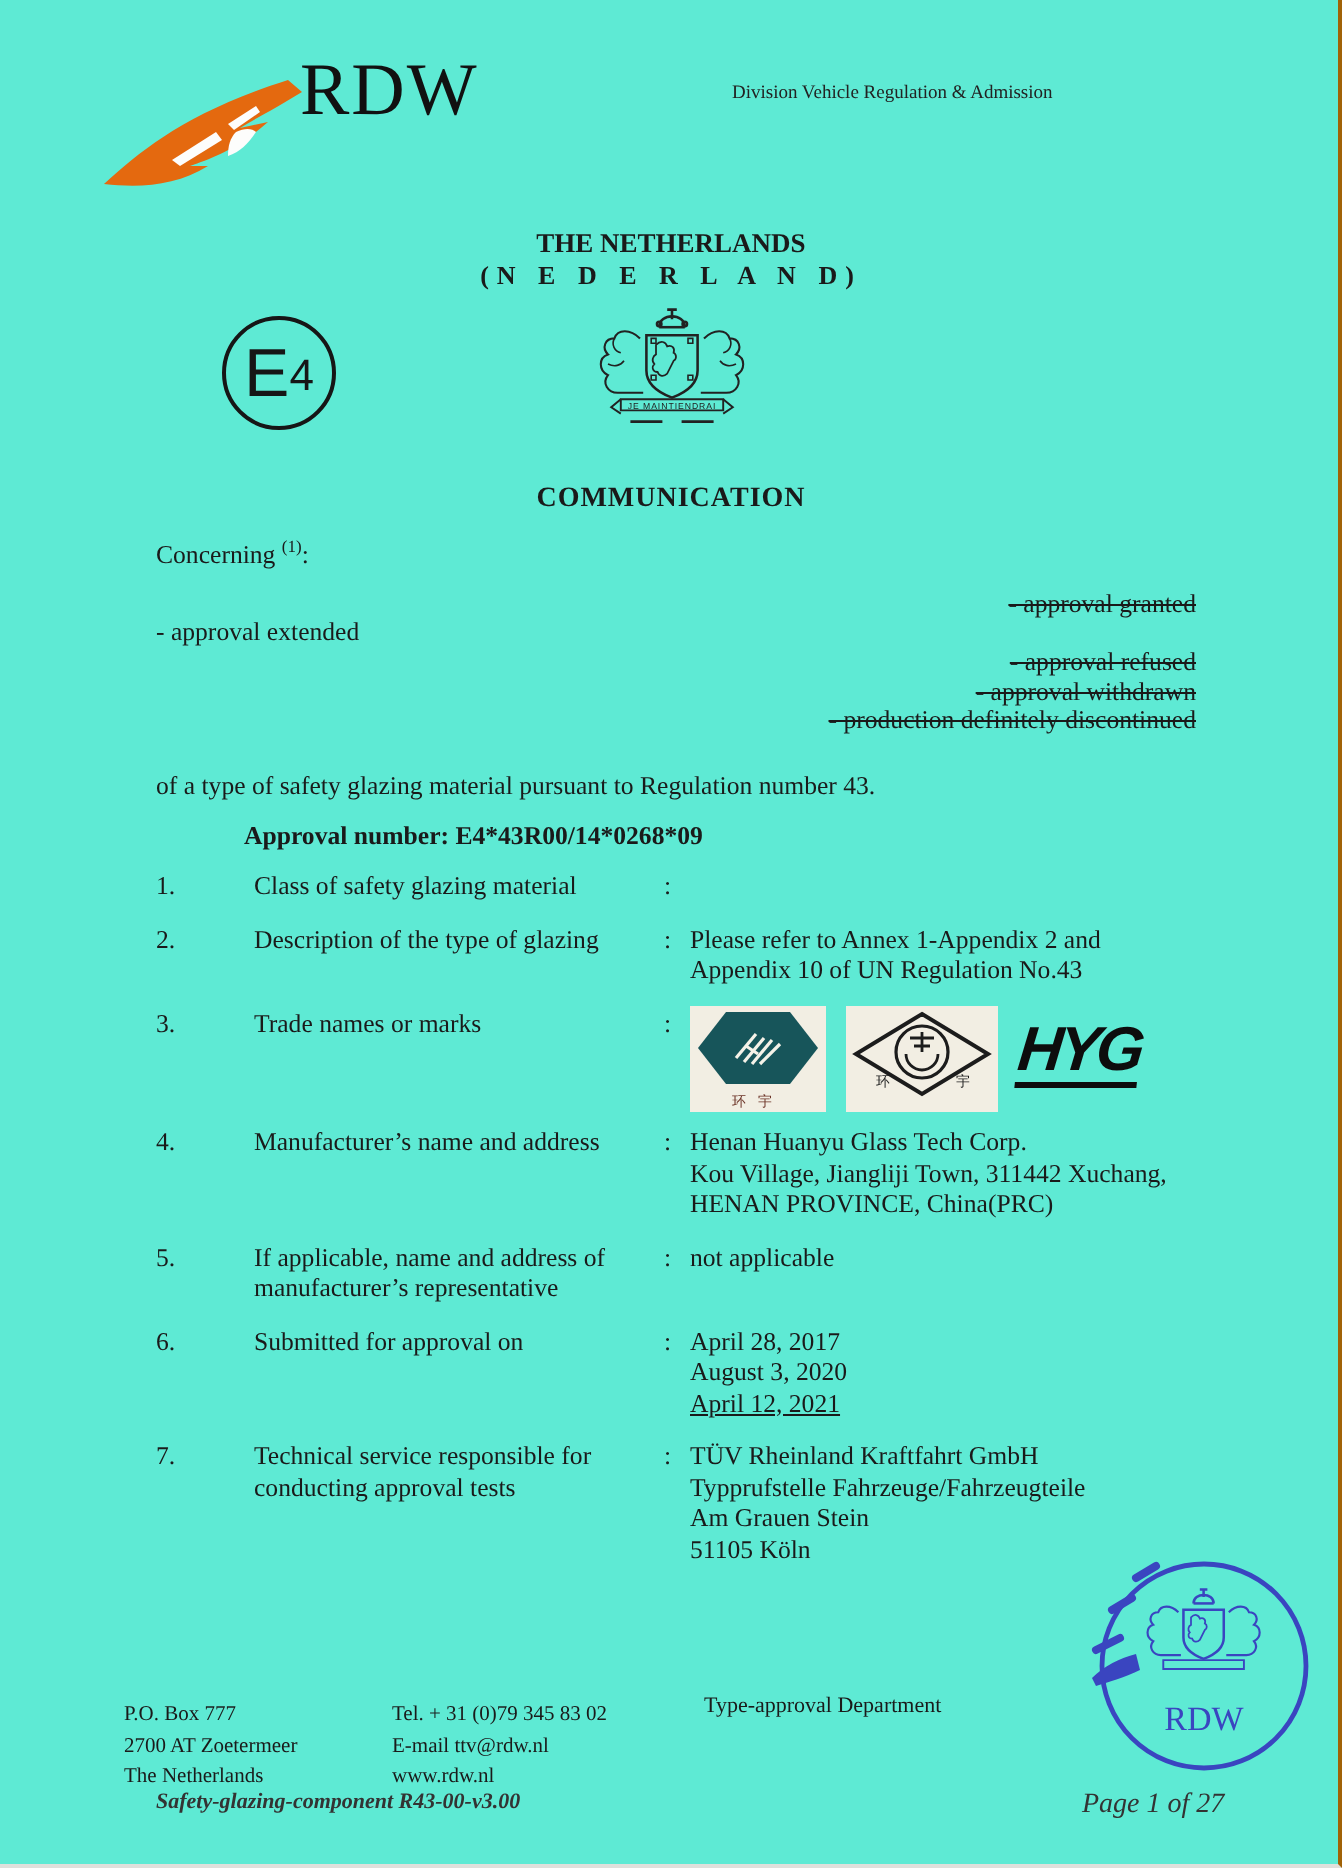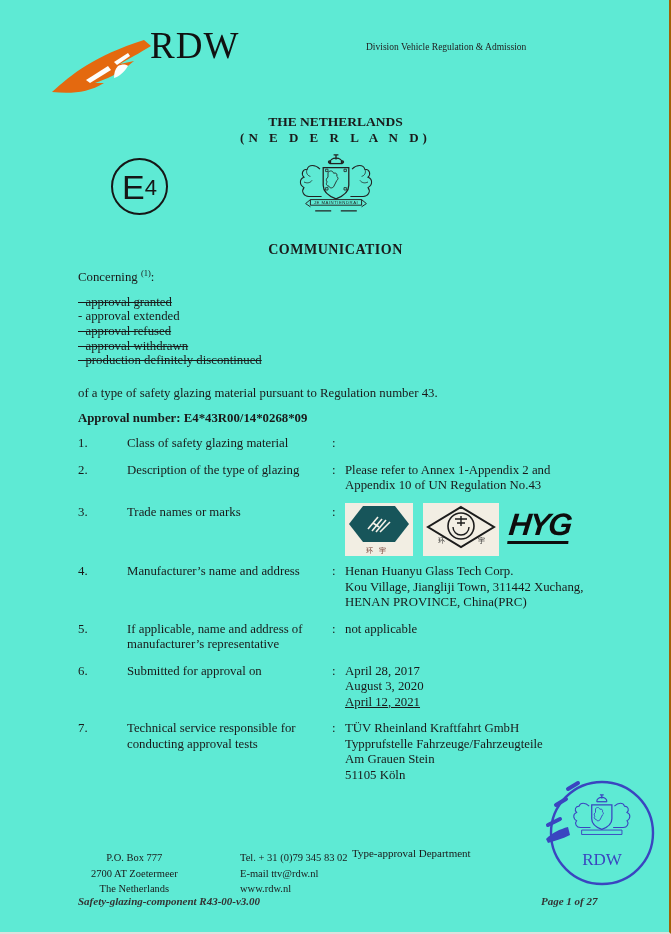--- a/index.html
+++ b/index.html
@@ -26,23 +26,23 @@
     display:flex; align-items:center; justify-content:center;
     font-family:"Liberation Sans", sans-serif; color:#161616;
   }
   .e-badge .big { font-size:34px; line-height:1; }
   .e-badge .small { font-size:22px; line-height:1; margin-top:2px; }
 
   
   .bodytext { font-size:12.8px; line-height:15.5px; }
   .concern-list { margin-top:9px; }
   .concern-list div { line-height:14.6px; }
-  .struck { text-decoration:line-through; }
+  .struck { text-decoration:line-through;text-align:right; }
   .subject { margin-top:18px; }
-  .approval { margin-top:10px; font-weight:bold; }
+  .approval { margin-top:10px; font-weight:bold;margin-left:44px; }
 
   
   .items { position:absolute; left:78px; top:436px; width:516px; }
   .item-row { display:grid; grid-template-columns:49px 205px 13px 1fr; margin-bottom:11px; }
   .pre { white-space:pre-line; }
   .underlined { text-decoration:underline; }
 
   
   .logo-row { display:flex; align-items:flex-start; gap:10px; margin-top:-2px; }
   .logo-tile { background:#f2eee3; padding:2px 3px 1px 3px; text-align:center; }
@@ -50,21 +50,21 @@
   .hyg {
     font-family:"Liberation Sans", sans-serif; font-weight:900; font-style:italic;
     font-size:31px; letter-spacing:-2px; color:#0d0d0d; transform:skewX(-6deg);
     line-height:1; margin-top:6px; border-bottom:3px solid #0d0d0d; padding-bottom:1px;
   }
 
   
   .footer-col { font-size:10.5px; line-height:15.5px; white-space:pre-line; }
   .dept { font-size:11px; }
   .docref { font-size:11px; font-style:italic; font-weight:bold; color:#333; }
-  .pageno { font-size:11px; font-style:italic; font-weight:bold; color:#333; }
+  .pageno { font-size:14px; font-style:italic; font-weight:normal; color:#333; }
 
   sup { font-size:8.5px; }
 </style>
 </head>
 <body>
 
 <div class="page">
 
   <svg class="abs" style="left:48px;top:36px;" width="110" height="62" viewBox="0 0 110 62">
     <path d="M4,56 C24,38 46,20 96,4 L103,10 C90,18 82,22 72,28 L86,25 C70,39 58,43 47,47 L56,47 C40,57 22,58 4,56 Z" fill="#E4690F"></path>
@@ -223,24 +223,24 @@
       <path d="M60,12 v-6 M57,6 h6"></path>
       <path d="M44,22 h32 v22 c0,9 -8,14 -16,17 c-8,-3 -16,-8 -16,-17 z"></path>
       <path d="M50,28 c3,-3 6,-2 7,1 c3,-1 5,1 4,4 c2,1 2,4 0,5 l-4,8 c-2,2 -5,2 -6,-1 c-3,0 -4,-3 -2,-5 c-2,-2 -1,-5 1,-6 z" stroke-width="1.4"></path>
       <path d="M40,24 C34,18 26,18 24,24 C18,24 16,30 20,34 C14,36 14,44 20,47 C16,52 20,58 26,58 L42,58" stroke-width="1.7"></path>
       <path d="M80,24 C86,18 94,18 96,24 C102,24 104,30 100,34 C106,36 106,44 100,47 C104,52 100,58 94,58 L78,58" stroke-width="1.7"></path>
       <path d="M28,62 h64 v7 h-64 z" stroke-width="1.5"></path>
     </g>
     <text x="62" y="92" text-anchor="middle" font-size="17" font-family="Liberation Serif, serif" fill="#3a45c0">RDW</text>
   </svg>
 
-  <div class="abs footer-col" style="left:91px;top:850px;text-align:center;">P.O. Box 777
+  <div class="abs footer-col" style="left:62px;top:850px;">P.O. Box 777
 2700 AT Zoetermeer
 The Netherlands</div>
-  <div class="abs footer-col" style="left:196px;top:850px;margin-left:44px;">Tel. + 31 (0)79 345 83 02
+  <div class="abs footer-col" style="left:196px;top:850px;">Tel. + 31 (0)79 345 83 02
 E-mail ttv@rdw.nl
 www.rdw.nl</div>
   <div class="abs dept" style="left:352px;top:847px;">Type-approval Department</div>
 
   <div class="abs docref" style="left:78px;top:895px;">Safety-glazing-component R43-00-v3.00</div>
   <div class="abs pageno" style="left:541px;top:895px;">Page 1 of 27</div>
 
 </div>
 
 </body></html>

